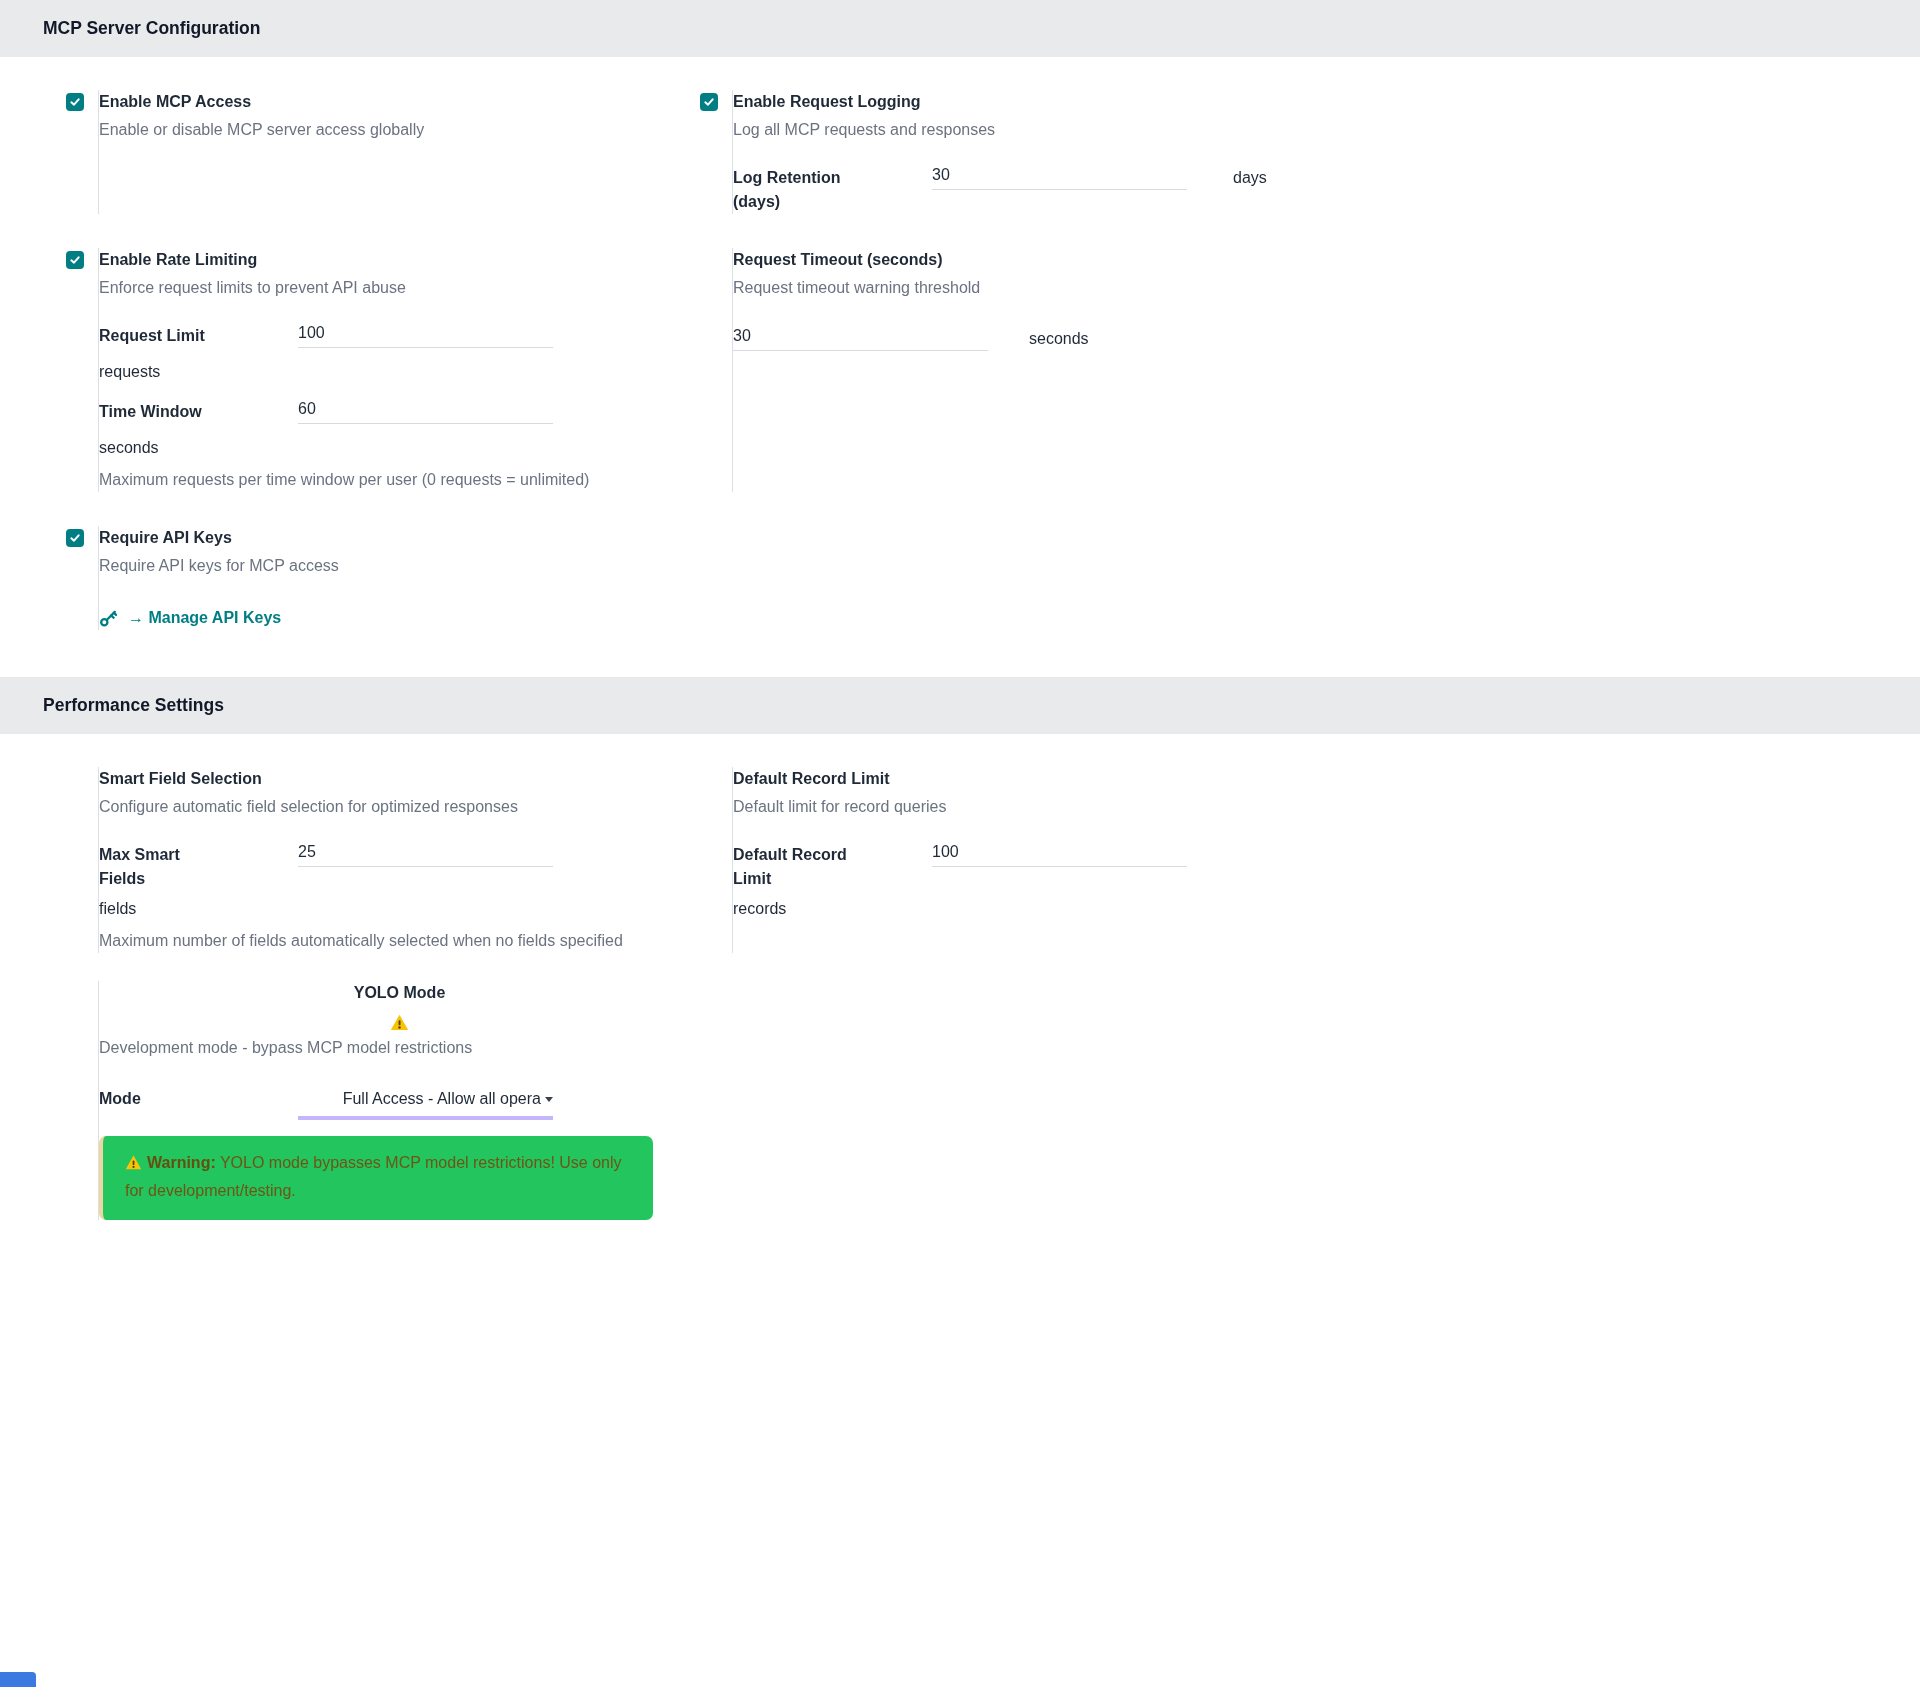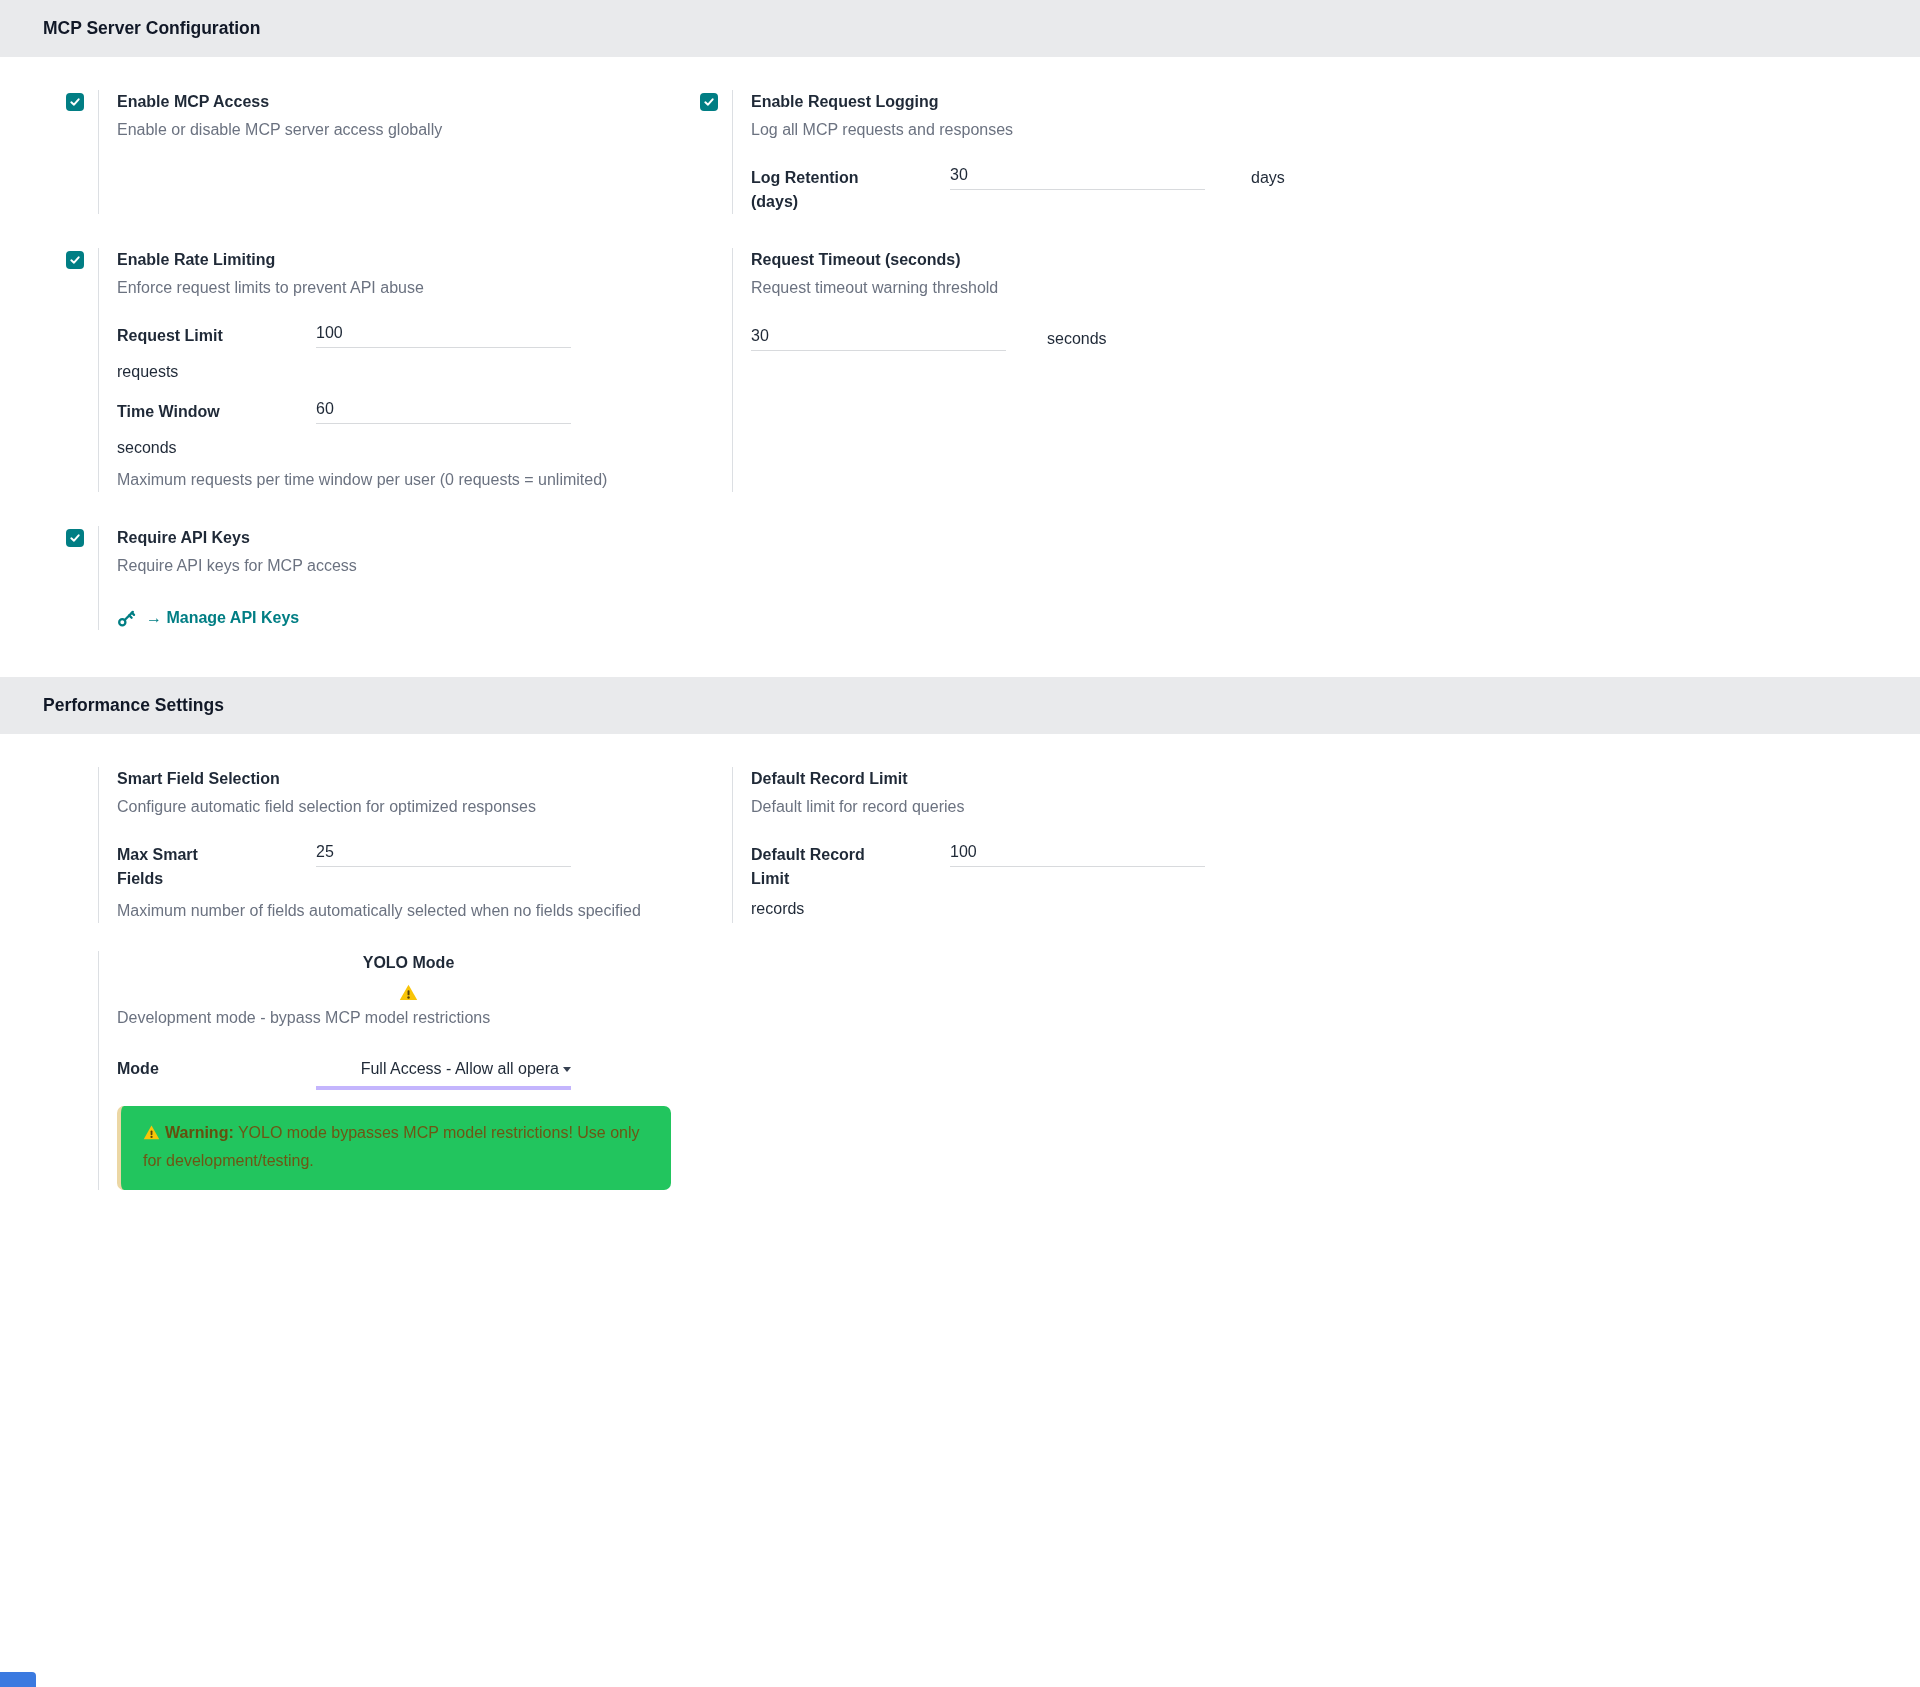--- a/index.html
+++ b/index.html
@@ -16,21 +16,21 @@
   .sec { padding:33px 40px 47px 0; }
   .sec-grid { display:grid; grid-template-columns:634px 1fr; row-gap:34px; margin-left:66px; }
   .sec-grid.perf { row-gap:28px; }
   .box { display:flex; align-items:flex-start; }
   .cb {
     width:18px; height:18px; flex:none; margin:3px 14px 0 0;
     background:#017e84; border-radius:4px; display:flex; align-items:center; justify-content:center;
     cursor:pointer;
   }
   .cb-spacer { width:32px; flex:none; }
-  .content { border-left:1px solid #dcdfe3; padding-left:18px; flex:1; min-height:100%; }
+  .content { border-left:1px solid #dcdfe3; flex:1; min-height:100%; }
   .title { font-size:16px; font-weight:600; color:#1f2937; }
   .subtitle { margin-top:4px; color:#6b7280; }
   .link-row { display:flex; align-items:center; gap:10px; margin-top:28px; }
   .link { color:#017e84; font-weight:600; text-decoration:none; cursor:pointer; }
   .icon { display:inline-flex; flex:none; }
   .field-row { display:flex; align-items:flex-start; margin-top:24px; }
   .field-row.tight { margin-top:16px; }
   .field-label { width:130px; margin-right:69px; font-weight:600; flex:none; }
   .uinput {
     width:255px; border:none; border-bottom:1px solid #d8dadd; background:transparent;
@@ -179,20 +179,21 @@
 
     <div class="box">
       <span class="cb-spacer"></span>
       <div class="content">
         <div class="title">Smart Field Selection</div>
         <div class="subtitle">Configure automatic field selection for optimized responses</div>
         <div class="field-row">
           <div class="field-label">Max Smart Fields</div>
           <input class="uinput" type="text" value="25" style="">
         </div>
+        <div class="unit-below" style="margin-top:6px;">fields</div>
         <div class="help">Maximum number of fields automatically selected when no fields specified</div>
       </div>
     </div>
 
     <div class="box">
       <span class="cb-spacer"></span>
       <div class="content">
         <div class="title">Default Record Limit</div>
         <div class="subtitle">Default limit for record queries</div>
         <div class="field-row">

